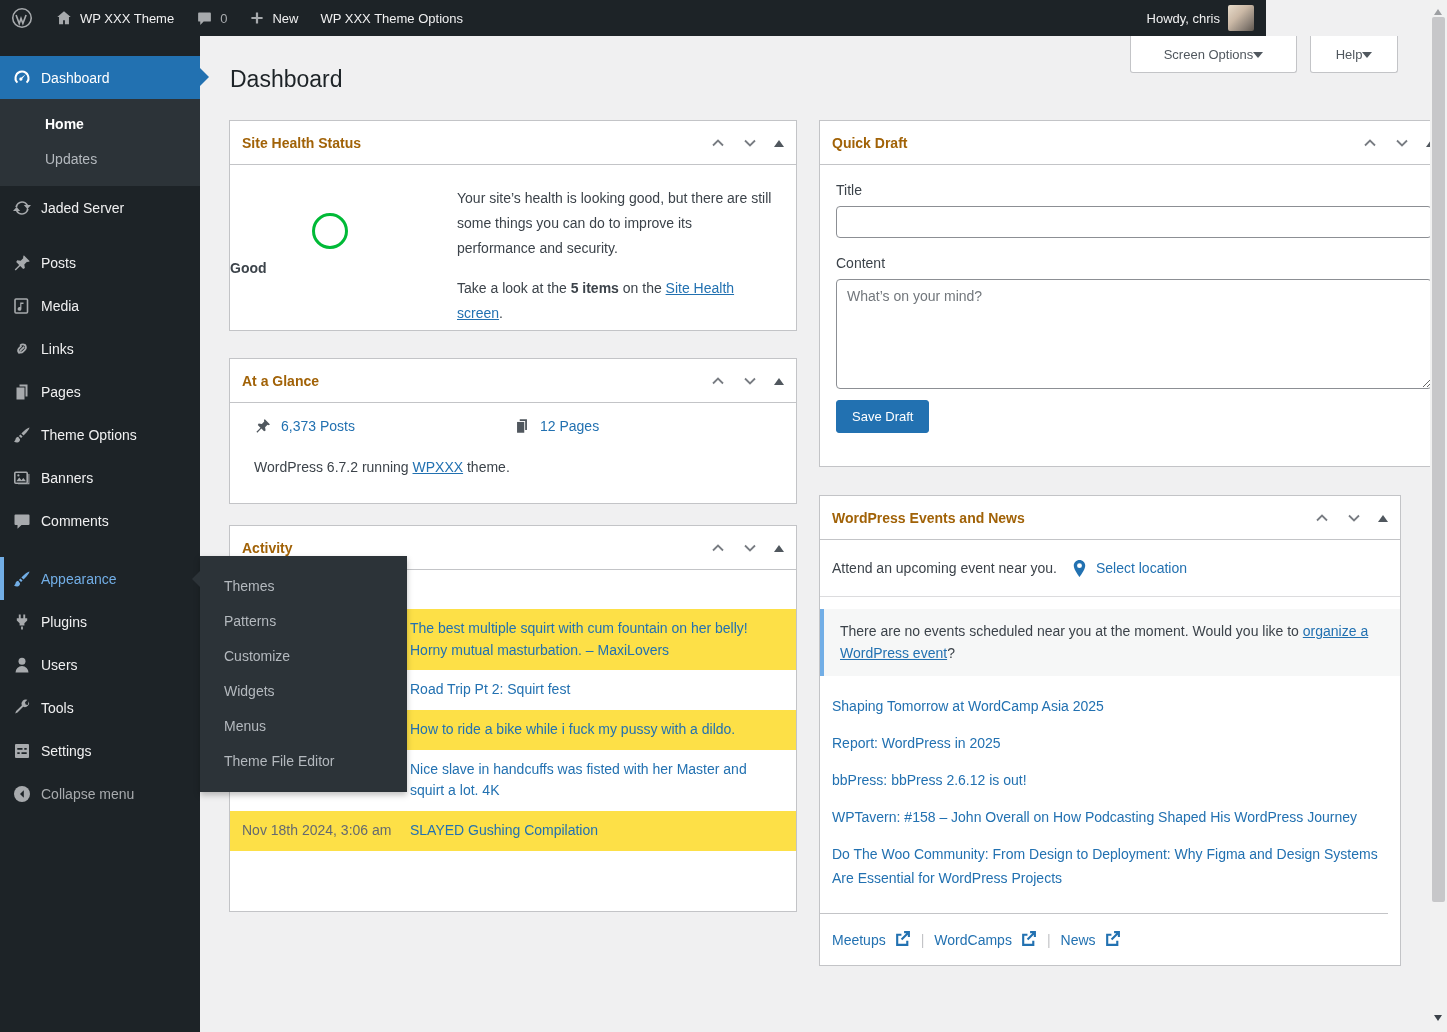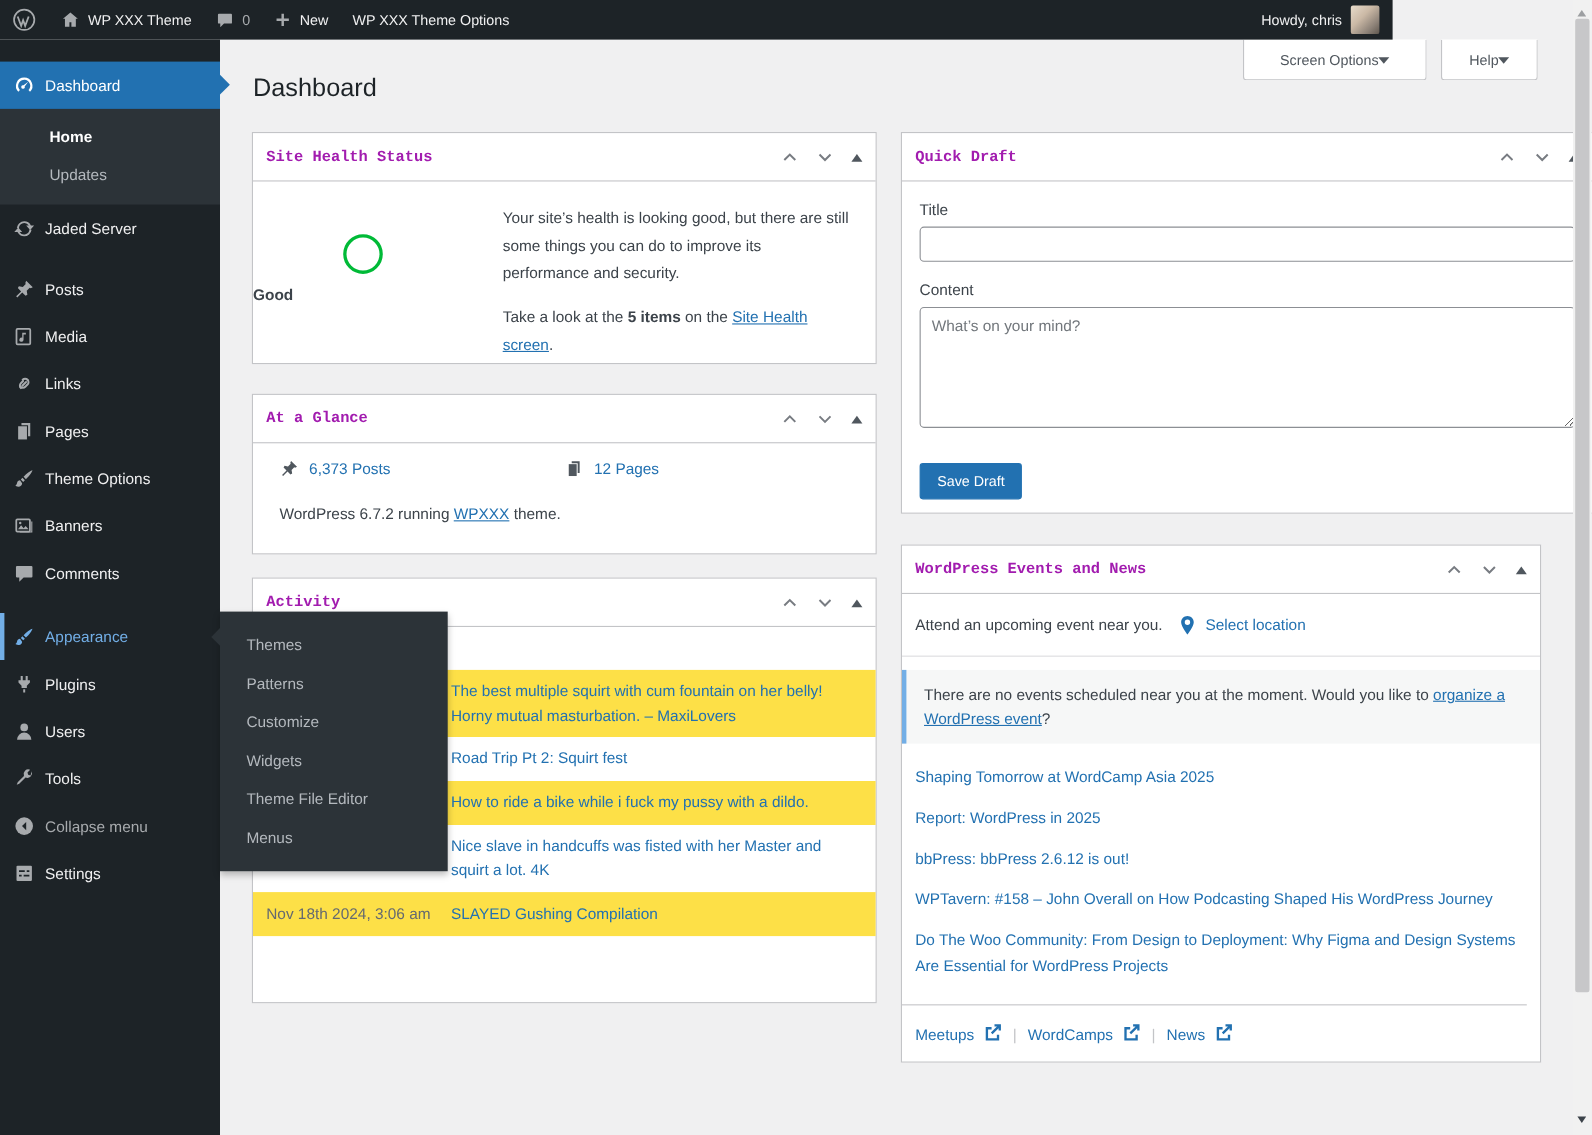--- a/index.html
+++ b/index.html
@@ -41,21 +41,21 @@
   
   .top-tab { position:absolute; top:36px; height:37px; background:#fff; border:1px solid #c3c4c7; border-top:none; border-radius:0 0 3px 3px; display:flex; align-items:center; justify-content:center; font-size:13px; color:#50575e; cursor:pointer; z-index:5; }
   .tab-screen { left:1130px; width:167px; }
   .tab-help { left:1310px; width:88px; }
   .caret { width:0; height:0; border:5px solid transparent; border-top:6px solid #50575e; margin-top:6px; }
   .page-title { position:absolute; left:230px; top:66px; font-size:23px; font-weight:400; color:#1d2327; }
 
   
   .postbox { position:absolute; background:#fff; border:1px solid #c3c4c7; }
   .postbox-header { height:44px; border-bottom:1px solid #c3c4c7; display:flex; align-items:center; padding:0 12px; }
-  .postbox-title { font-size:14px; font-weight:600; color:#a21caf; flex:1;font-family:Liberation Mono, monospace; }
+  .postbox-title { font-size:14px; font-weight:600; color:#a16207; flex:1; }
   .handle-actions { display:flex; align-items:center; gap:16px; color:#787c82; }
   .order-btn { cursor:pointer; display:flex; }
   .tri-up { width:0; height:0; border:5px solid transparent; border-bottom:7px solid #50575e; margin-bottom:3px; cursor:pointer; }
   .link { color:#2271b1; cursor:pointer; }
   .ulink { color:#2271b1; text-decoration:underline; cursor:pointer; }
 
   #site-health { left:229px; top:120px; width:568px; height:211px; }
   .sh-body { display:flex; }
   .sh-left { width:200px; text-align:left; padding-top:48px; flex:none; }
   .sh-circle { width:36px; height:36px; border:3px solid #00ba37; border-radius:50%; margin:0 auto; }
@@ -76,21 +76,21 @@
   .act-row.alt { background:#fde047; }
   .act-date { width:168px; flex:none; color:#646970; }
   .act-title { color:#2271b1; cursor:pointer; }
 
   #quick-draft { left:819px; top:120px; width:630px; height:347px; }
   .qd-body { padding:0 16px; font-size:14px; color:#3c434a; }
   .qd-label { display:block; margin-top:17px; }
   .qd-input { margin-top:8px; width:100%; height:32px; border:1px solid #8c8f94; border-radius:4px; padding:0 8px; font:inherit; color:#2c3338; background:#fff; }
   .qd-textarea { margin-top:8px; width:100%; height:110px; border:1px solid #8c8f94; border-radius:4px; padding:8px 10px; font:inherit; font-size:14px; color:#2c3338; resize:vertical; }
   .qd-textarea::placeholder, .qd-input::placeholder { color:#72777c; opacity:1; }
-  .qd-save { margin-top:29px; background:#2271b1; color:#fff; border:1px solid #2271b1; border-radius:3px; padding:8px 15px; font-size:13px; font-family:inherit; cursor:pointer; }
+  .qd-save { margin-top:8px; background:#2271b1; color:#fff; border:1px solid #2271b1; border-radius:3px; padding:8px 15px; font-size:13px; font-family:inherit; cursor:pointer; }
 
   #events { left:819px; top:495px; width:582px; height:471px; }
   .ev-top { height:57px; padding:0 12px; display:flex; align-items:center; gap:8px; font-size:14px; color:#3c434a; border-bottom:1px solid #dcdcde; }
   .ev-pin { display:flex; margin-left:6px; }
   .ev-notice { margin-top:12px; background:#f6f7f7; border-left:4px solid #72aee6; padding:11px 16px; font-size:14px; line-height:1.6; color:#3c434a; }
   .ev-news { padding:5px 12px 0; }
   .ev-news-item { display:block; margin:13px 0; font-size:14px; line-height:1.72; color:#2271b1; cursor:pointer; }
   .ev-footer { position:absolute; left:0; right:12px; bottom:0; border-top:1px solid #c3c4c7; height:52px; display:flex; align-items:center; gap:10px; padding:0 12px; font-size:14px; }
   .ev-foot-link { display:flex; align-items:center; gap:8px; color:#2271b1; cursor:pointer; }
   .pipe { color:#c3c4c7; }
@@ -261,50 +261,50 @@
       <span>Users</span>
     </div>
     <div class="menu-item">
       <span class="mi">
         <svg viewBox="0 0 20 20" fill="currentColor">
             <path d="M16.8 3.2a4.3 4.3 0 0 1-5.6 5.6l-5.7 5.7-2.3.9.9-2.3 5.7-5.7a4.3 4.3 0 0 1 5.6-5.6L13 4.2l.6 2.2 2.2.6z"></path>
           </svg>
       </span>
       <span>Tools</span>
     </div>
+    <div class="menu-item">
+      <span class="mi">
+        <svg viewBox="0 0 20 20">
+            <rect x="3" y="3" width="14" height="14" rx="1" fill="currentColor"></rect>
+            <path fill="#1d2327" d="M5.3 7.1h5.2v1.6H5.3zM12.3 7.1h2.4v1.6h-2.4zM5.3 11.3h2.4v1.6H5.3zM9.5 11.3h5.2v1.6H9.5z"></path>
+          </svg>
+      </span>
+      <span>Settings</span>
+    </div>
     <div class="menu-item dim">
       <span class="mi">
         <svg viewBox="0 0 20 20">
             <circle cx="10" cy="10" r="8" fill="currentColor"></circle>
             <path fill="#1d2327" d="M11.8 6.2 8 10l3.8 3.8z"></path>
           </svg>
       </span>
       <span>Collapse menu</span>
-    </div>
-    <div class="menu-item">
-      <span class="mi">
-        <svg viewBox="0 0 20 20">
-            <rect x="3" y="3" width="14" height="14" rx="1" fill="currentColor"></rect>
-            <path fill="#1d2327" d="M5.3 7.1h5.2v1.6H5.3zM12.3 7.1h2.4v1.6h-2.4zM5.3 11.3h2.4v1.6H5.3zM9.5 11.3h5.2v1.6H9.5z"></path>
-          </svg>
-      </span>
-      <span>Settings</span>
     </div>
   </div>
 </div>
 <div class="current-arrow"></div>
 
 <div class="flyout">
   <div class="flyout-arrow"></div>
   <div class="flyout-item">Themes</div>
   <div class="flyout-item">Patterns</div>
   <div class="flyout-item">Customize</div>
   <div class="flyout-item">Widgets</div>
+  <div class="flyout-item">Menus</div>
   <div class="flyout-item">Theme File Editor</div>
-  <div class="flyout-item">Menus</div>
 </div>
 
 <div class="top-tab tab-screen">
   <span>Screen Options</span>
   <span class="caret"></span>
 </div>
 <div class="top-tab tab-help">
   <span>Help</span>
   <span class="caret"></span>
 </div>

